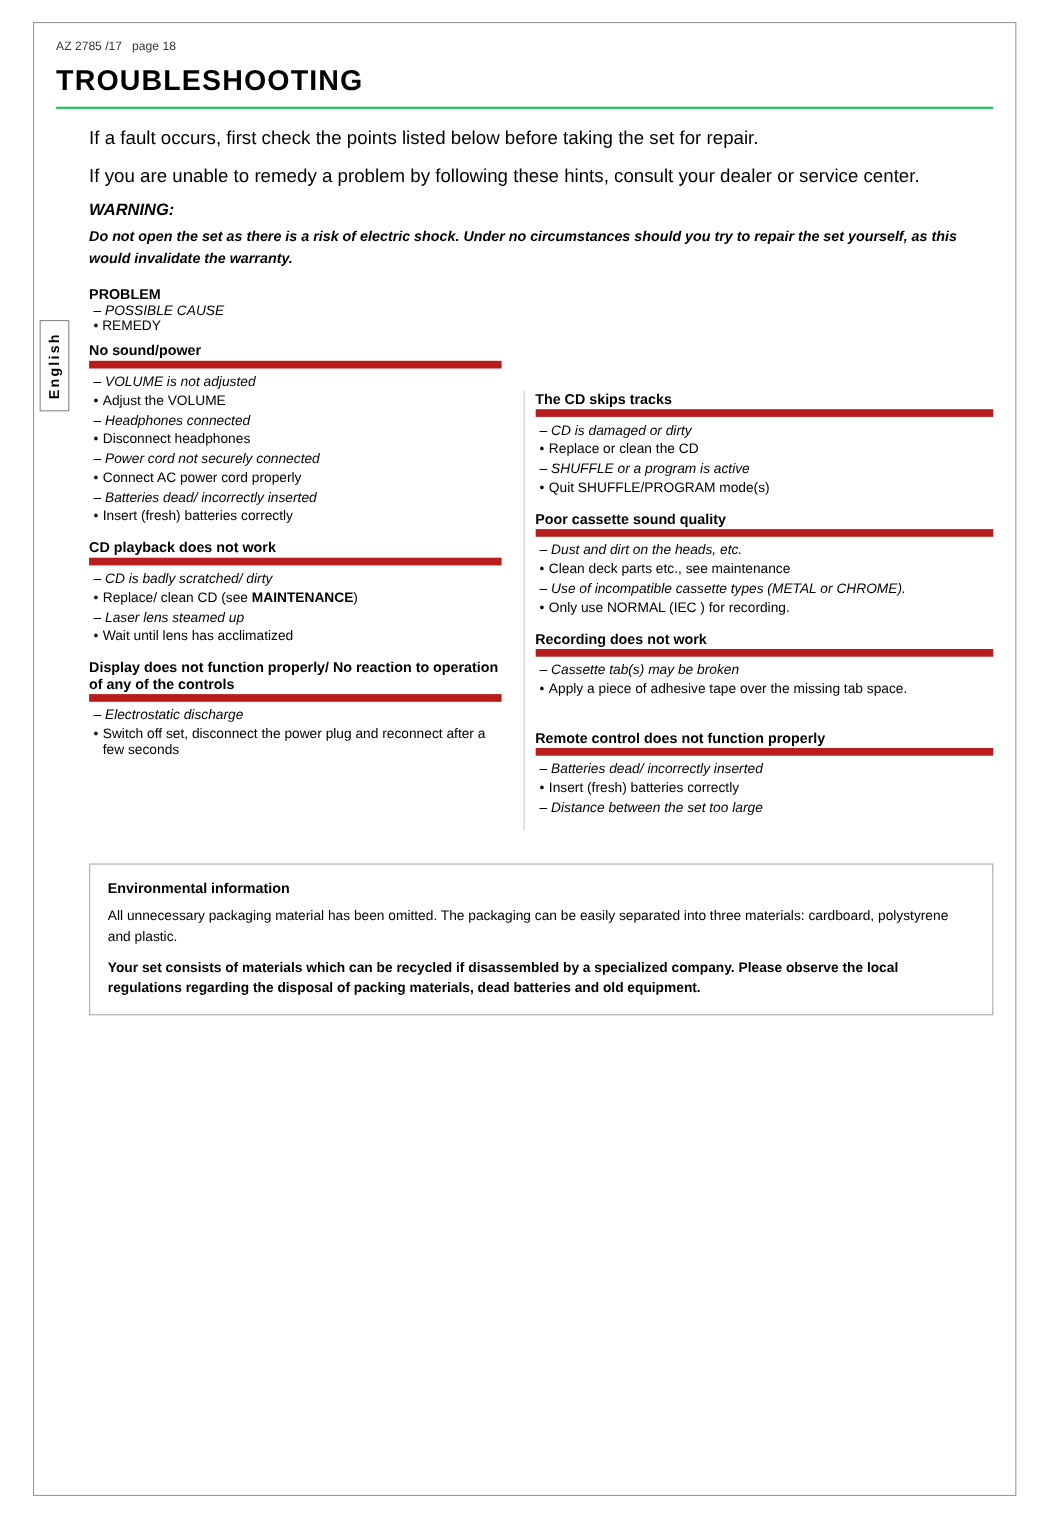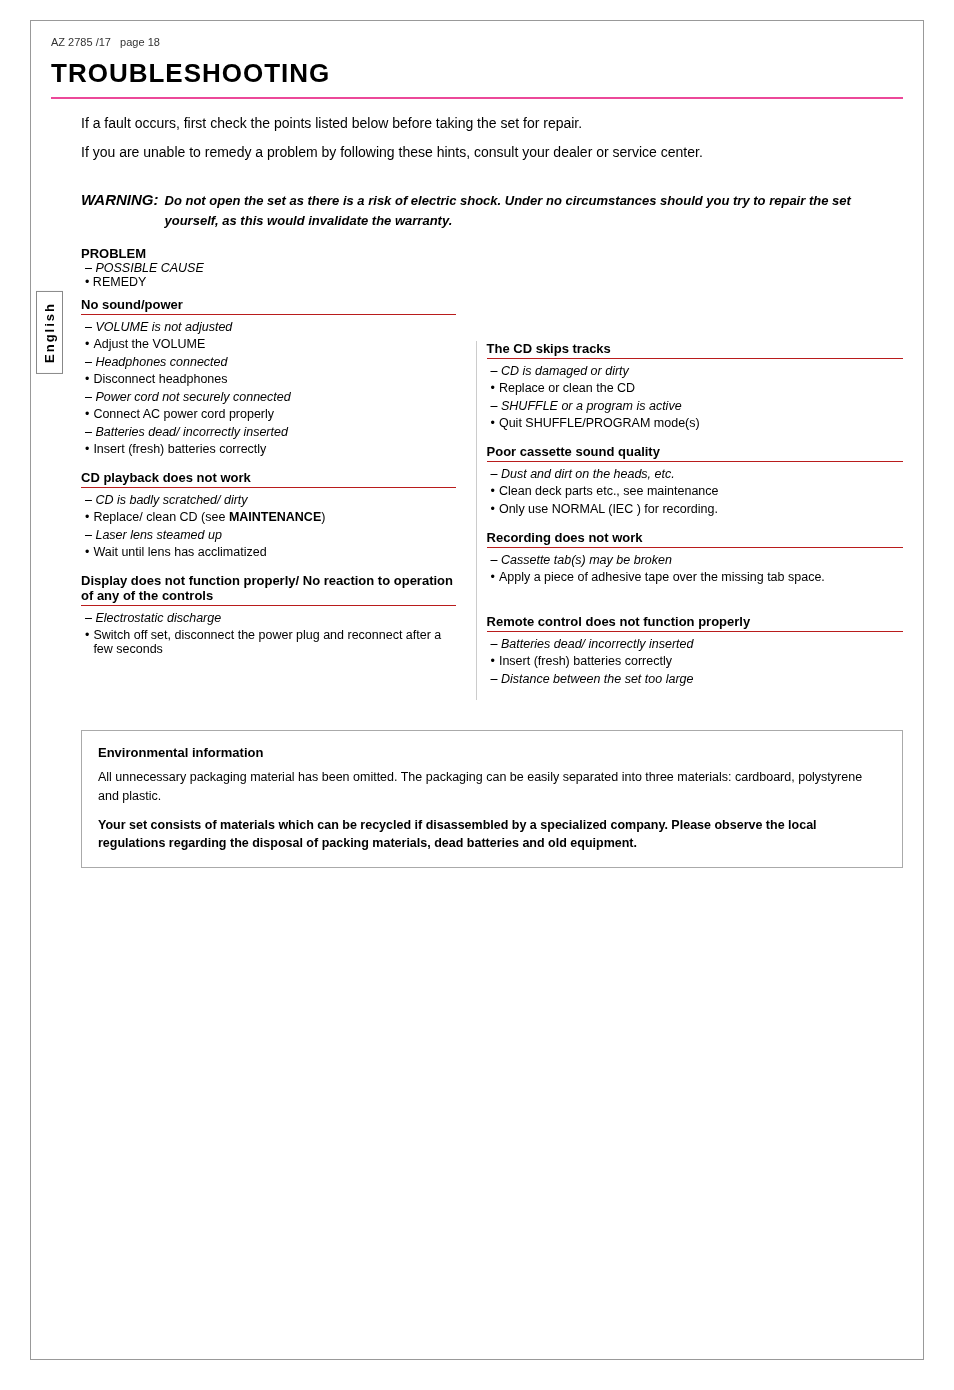--- a/index.html
+++ b/index.html
@@ -24,35 +24,36 @@
       position: relative;
     }
     .page-header {
       font-size: 11px;
       color: #333;
       margin-bottom: 10px;
     }
     .title {
       font-size: 26px;
       font-weight: bold;
-      border-bottom: 2px solid #ec4899;
+      border-bottom: 2px solid #22c55e;
       padding-bottom: 8px;
       margin-bottom: 14px;
       letter-spacing: 1px;
     }
     .intro-text {
-      font-size: 14px;
+      font-size: 17px;
       margin-bottom: 8px;
       line-height: 1.5;
     }
     .warning-block {
-      margin: 28px 0 16px 0;
+      margin: 10px 0 16px 0;
       display: flex;
       align-items: flex-start;
       gap: 6px;
+      flex-direction: column;
     }
     .warning-label {
       font-weight: bold;
       font-style: italic;
       font-size: 15px;
       white-space: nowrap;
     }
     .warning-text {
       font-style: italic;
       font-size: 13px;
@@ -86,21 +87,21 @@
       padding-left: 10px;
       border-left: 1px solid #ccc;
       margin-top: 44px;
     }
     .problem-section {
       margin-bottom: 14px;
     }
     .section-header {
       font-weight: bold;
       font-size: 13px;
-      border-bottom: 1px solid #b91c1c;
+      border-bottom: 7px solid #b91c1c;
       padding-bottom: 2px;
       margin-bottom: 5px;
     }
     .cause {
       font-style: italic;
       font-size: 12.5px;
       margin-bottom: 3px;
       padding-left: 4px;
     }
     .cause::before {
@@ -255,20 +256,21 @@
         </div>
 
         <div class="problem-section">
           <div class="section-header">
             <span>Poor cassette sound quality</span>
           </div>
           <div class="cause"><span>Dust and dirt on the heads, etc.</span></div>
           <div class="remedy">
               <span class="remedy-text">Clean deck parts etc., see maintenance</span>
             </div>
+          <div class="cause"><span>Use of incompatible cassette types (METAL or CHROME).</span></div>
           <div class="remedy">
               <span class="remedy-text">Only use NORMAL (IEC  ) for recording.</span>
             </div>
         </div>
 
         <div class="problem-section">
           <div class="section-header">
             <span>Recording does not work</span>
           </div>
           <div class="cause"><span>Cassette tab(s) may be broken</span></div>

